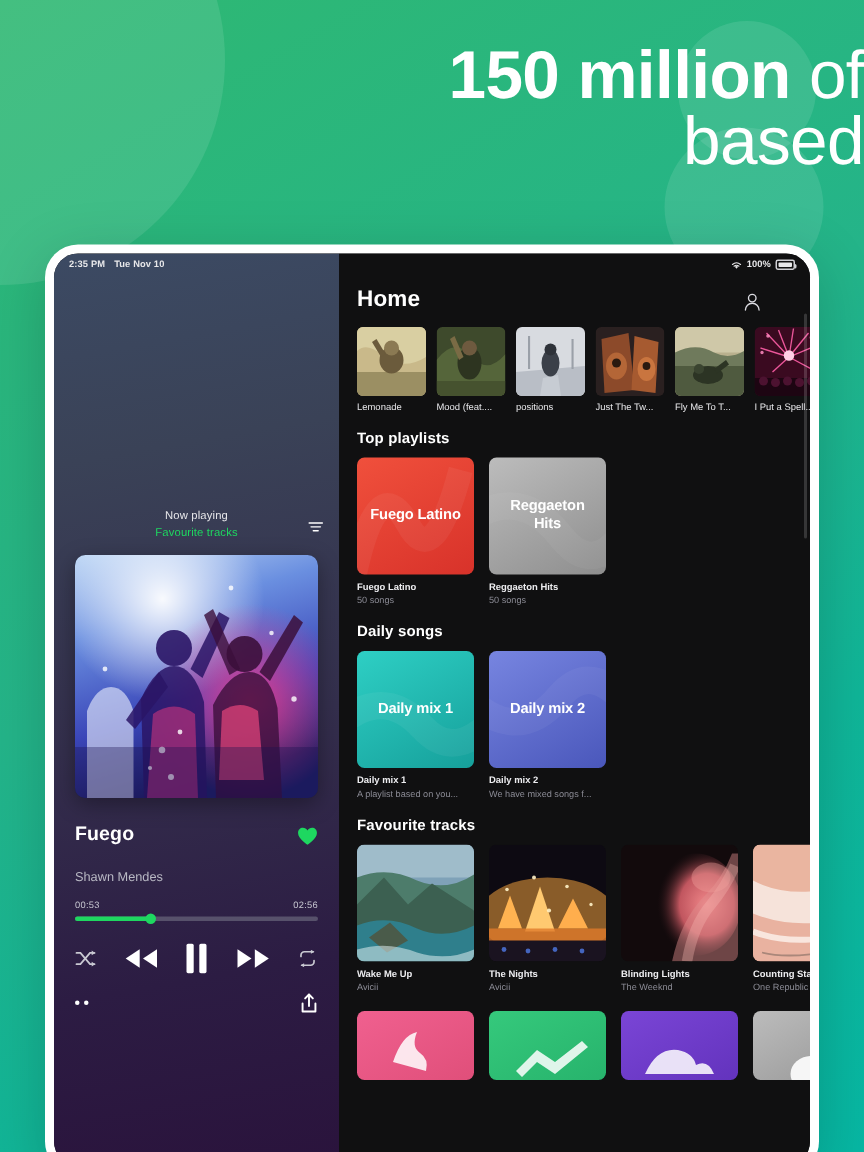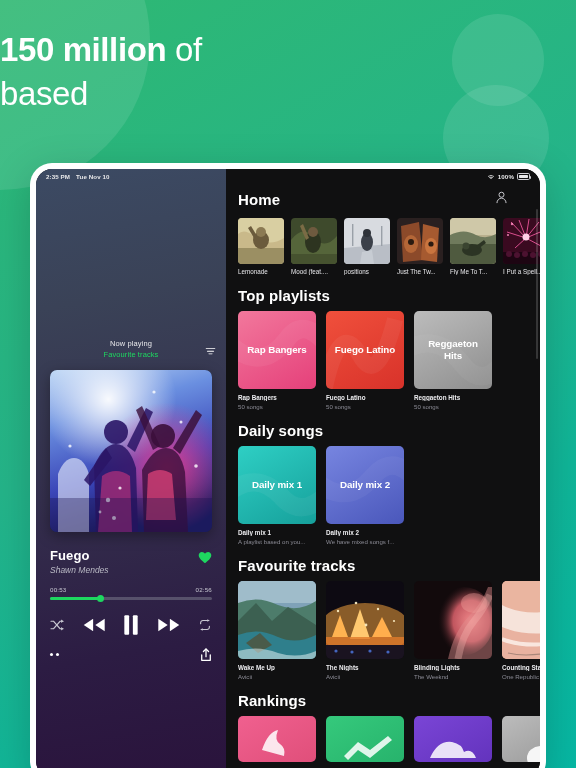--- a/index.html
+++ b/index.html
@@ -29,24 +29,24 @@
   }
   .bg-circle.c3 {
     width: 106px; height: 106px;
     left: 443px; top: 85px;
     background: rgba(255,255,255,0.10);
   }
 
   
   .headline {
     position: absolute;
-    top: 28px; left: 0; right: 12px;
-    text-align: left;
+    top: 28px; left: 0; right: 0;
+    text-align: right;
     color: #ffffff;
-    font-size: 33px;
+    font-size: 45px;
     line-height: 44px;
     letter-spacing: -0.4px;
     font-weight: 400;
   }
   .headline .bold { font-weight: 700; }
 
   
   .tablet {
     position: absolute;
     left: 30px; top: 163px;
@@ -153,22 +153,21 @@
   }
   .track-title {
     font-size: 13px;
     font-weight: 700;
     color: #ffffff;
     letter-spacing: 0.1px;
   }
   .track-artist {
     font-size: 8.5px;
     color: #b9b9c4;
-    margin-top: 2px;
-    font-style: italic;
+    margin-top: 16px;
   }
   .heart { width: 14px; height: 13px; margin-top: 3px; display: block; }
 
   .times {
     margin-top: 11px;
     display: flex;
     justify-content: space-between;
     font-size: 6.2px;
     color: #c6c6d0;
     letter-spacing: 0.2px;
@@ -217,35 +216,35 @@
   
   .content {
     flex: 1;
     background: #101011;
     position: relative;
     padding: 0 0 0 12px;
     overflow: hidden;
   }
   .content-head {
     display: flex;
-    align-items: flex-start;
+    align-items: flex-end;
     justify-content: space-between;
     padding: 22px 32px 0 0;
   }
   .page-title {
     font-size: 15px;
     font-weight: 700;
     color: #ffffff;
     letter-spacing: 0.1px;
   }
   .avatar-ico { width: 13px; height: 13px; display: block; }
 
   .section { margin-top: 12px; }
   .section-title {
-    font-size: 15px;
+    font-size: 10px;
     font-weight: 700;
     color: #ffffff;
     margin-bottom: 7px;
     letter-spacing: 0.1px;
   }
 
   
   .strip {
     display: flex;
     gap: 7px;
@@ -608,30 +607,20 @@
               </svg>
             </div>
             <div class="rp-label">I Put a Spell...</div>
           </div>
         </div>
 
         <div class="section">
           <div class="section-title">Top playlists</div>
           <div class="cards">
             <div class="card">
-              <div class="card-tile" style="background:linear-gradient(150deg,#f2789c,#e5407a)">
-                <svg class="tile-swirl" viewBox="0 0 100 100">
-                    <path d="M-10 30 Q30 80 60 40 Q80 12 110 60" stroke="#ffffff" stroke-width="18" fill="none" opacity="0.13"></path>
-                  </svg>
-                <span>Rap Bangers</span>
-              </div>
-              <div class="card-name">Rap Bangers</div>
-              <div class="card-sub">50 songs</div>
-            </div>
-            <div class="card">
               <div class="card-tile" style="background:linear-gradient(150deg,#f0503c,#d8322a)">
                 <svg class="tile-swirl" viewBox="0 0 100 100">
                     <path d="M10 90 Q25 20 45 55 Q62 88 80 20" stroke="#ffffff" stroke-width="16" fill="none" opacity="0.12"></path>
                   </svg>
                 <span>Fuego Latino</span>
               </div>
               <div class="card-name">Fuego Latino</div>
               <div class="card-sub">50 songs</div>
             </div>
             <div class="card">
@@ -750,21 +739,20 @@
                   <path d="M6 72 Q30 78 74 66" stroke="#6b5b54" stroke-width="1.2" fill="none" opacity="0.5"></path>
                 </svg>
               </div>
               <div class="card-name">Counting Stars</div>
               <div class="card-sub">One Republic</div>
             </div>
           </div>
         </div>
 
         <div class="section">
-          <div class="section-title">Rankings</div>
           <div class="cards">
             <div class="card">
               <div class="rank-tile" style="background:linear-gradient(150deg,#f0608f,#e04f7a)">
                 <svg viewBox="0 0 78 46">
                     <path d="M24 34 q6 -18 16 -20 q-4 10 2 14 q6 4 4 12 z" fill="#ffffff" opacity="0.85"></path>
                   </svg>
               </div>
             </div>
             <div class="card">
               <div class="rank-tile" style="background:linear-gradient(150deg,#35c97c,#27b36c)">

